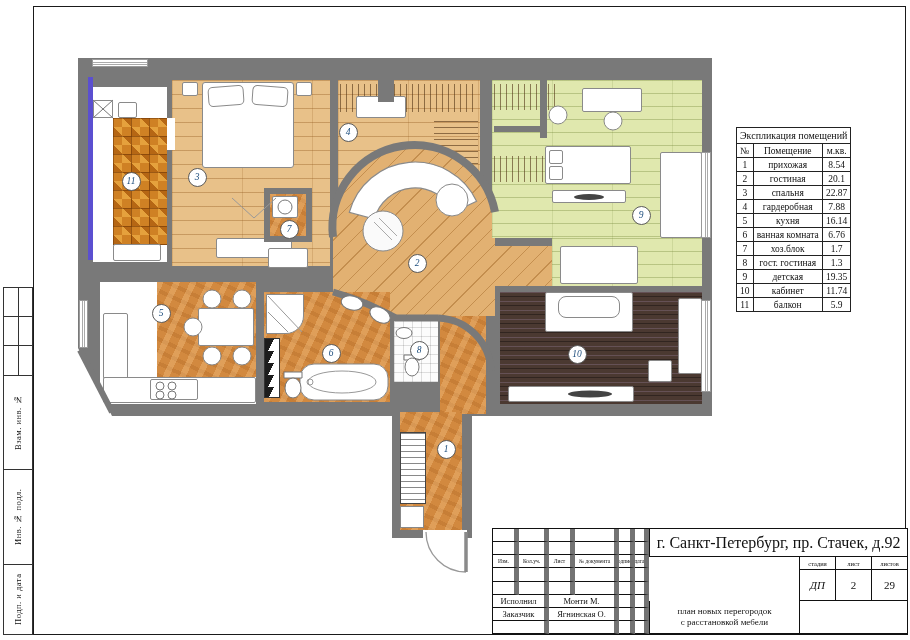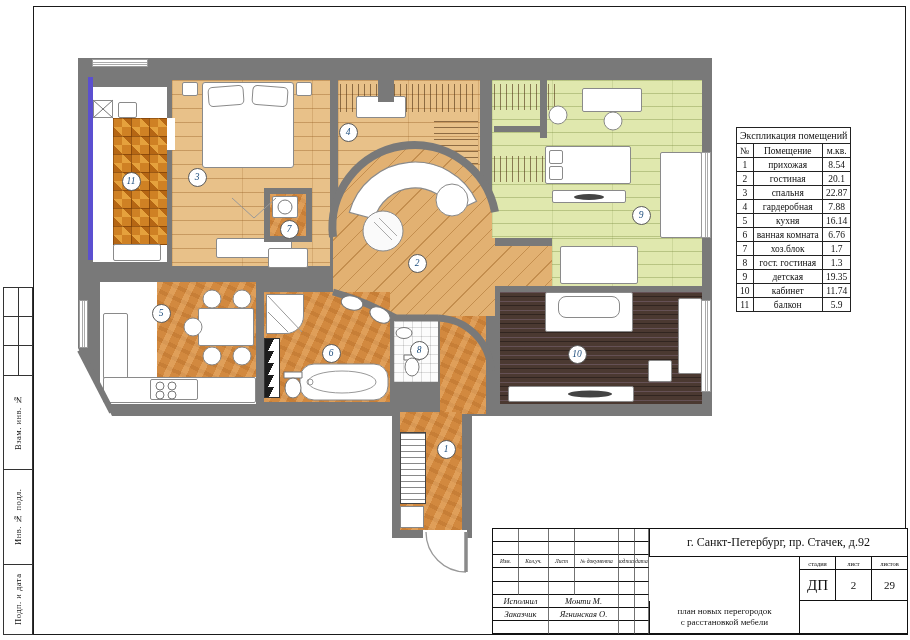--- a/index.html
+++ b/index.html
@@ -55,22 +55,22 @@
     writing-mode:vertical-rl;transform:rotate(180deg);font-size:8.5px;letter-spacing:.5px;}
   
   #legend{position:absolute;left:736px;top:127px;border-collapse:collapse;font-size:9.5px;z-index:40;background:#fff;}
   #legend td{border:1px solid #222;padding:0 3px;height:13px;text-align:center;white-space:nowrap;font-family:Liberation Serif, serif;}
   #legend td.t{height:15px;font-size:10px;}
   
   #tblock{position:absolute;left:492px;top:528px;width:414px;height:105px;border:1.4px solid #111;
     box-sizing:content-box;z-index:40;background:#fff;font-size:9px;}
   .tgrid{position:absolute;left:0;top:0;width:156px;height:105px;display:grid;
     grid-template-columns:26px 30px 26px 44px 16px 14px;grid-template-rows:repeat(8,1fr);}
-  .tgrid div{border-right:1px solid #737373;border-bottom:1px solid #111;display:flex;align-items:center;justify-content:center;
-    font-size:5.5px;overflow:hidden;white-space:nowrap;font-style:italic;}
+  .tgrid div{border-right:5px solid #737373;border-bottom:1px solid #111;display:flex;align-items:center;justify-content:center;
+    font-size:5.5px;overflow:hidden;white-space:nowrap;}
   .tgrid div.nm{font-size:8.5px;}
   .tcell{position:absolute;border-left:1px solid #111;border-bottom:1px solid #111;box-sizing:border-box;
     display:flex;align-items:center;justify-content:center;text-align:center;}
 </style>
 </head>
 <body>
 
 <div id="sheet">
 
   <div id="frame"></div>
@@ -342,25 +342,25 @@
         <div></div>
       <div class="nm" style="grid-column:span 2;">Заказчик</div>
       <div class="nm" style="grid-column:span 2;">Ягнинская О.</div>
       <div></div>
         <div></div>
       <div style="grid-column:span 2;"></div>
         <div style="grid-column:span 2;"></div>
         <div></div>
         <div></div>
     </div>
-    <div class="tcell" style="left:156px;top:0;width:258px;height:28px;font-size:12px;">г. Санкт-Петербург, пр. Стачек, д.92</div>
+    <div class="tcell" style="left:156px;top:0;width:258px;height:28px;font-size:16px;">г. Санкт-Петербург, пр. Стачек, д.92</div>
     <div class="tcell" style="left:306px;top:28px;width:36px;height:13px;font-size:6.5px;">стадия</div>
     <div class="tcell" style="left:342px;top:28px;width:36px;height:13px;font-size:6.5px;">лист</div>
     <div class="tcell" style="left:378px;top:28px;width:36px;height:13px;font-size:6.5px;">листов</div>
-    <div class="tcell" style="left:306px;top:41px;width:36px;height:31px;font-size:15px;">ДП</div>
+    <div class="tcell" style="left:306px;top:41px;width:36px;height:31px;font-size:11px;font-style:italic;">ДП</div>
     <div class="tcell" style="left:342px;top:41px;width:36px;height:31px;font-size:11px;">2</div>
     <div class="tcell" style="left:378px;top:41px;width:36px;height:31px;font-size:11px;">29</div>
     <div class="tcell" style="left:156px;top:72px;width:150px;height:33px;flex-direction:column;font-size:9px;line-height:1.25;">
       <span>план новых перегородок</span>
       <span>с расстановкой мебели</span>
     </div>
     <div class="tcell" style="left:306px;top:72px;width:108px;height:33px;"></div>
   </div>
 
 </div>

